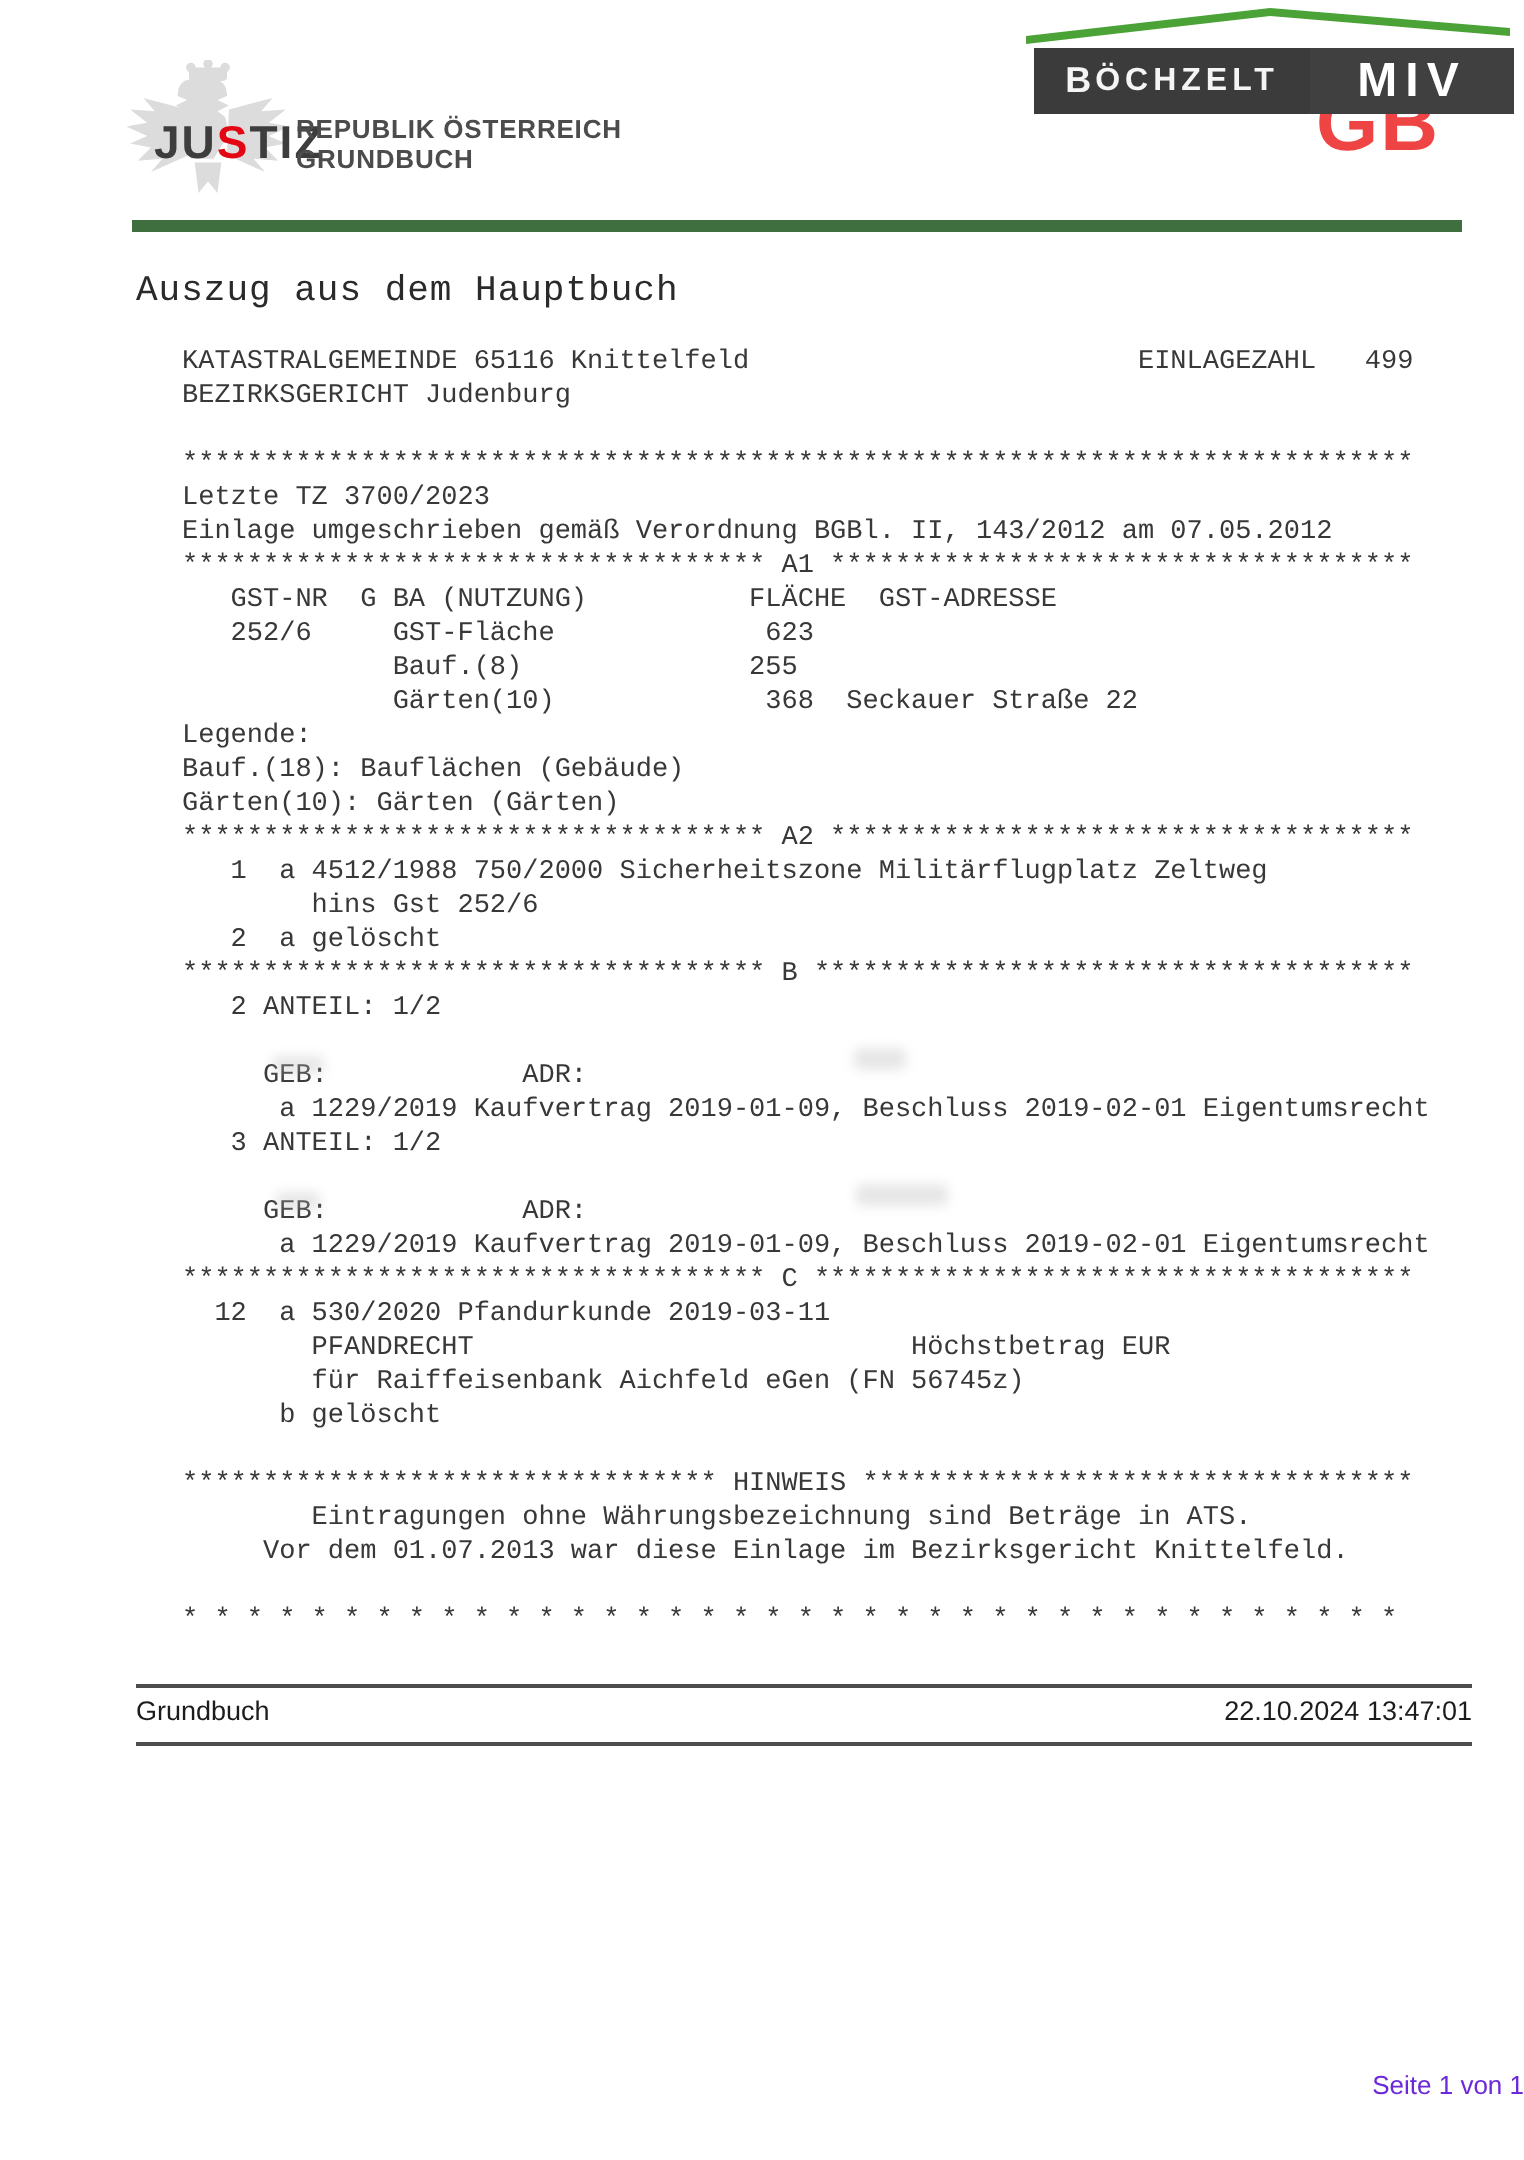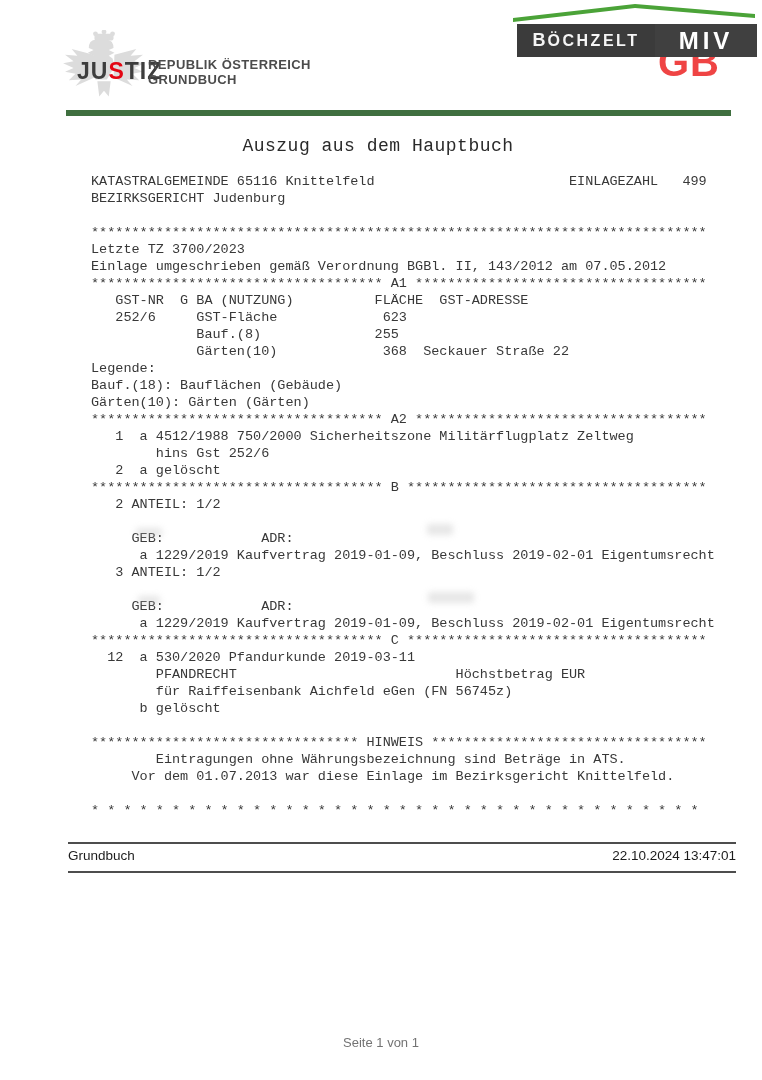--- a/index.html
+++ b/index.html
@@ -36,21 +36,21 @@
   .brand-dark .rest { font-size:16px; font-weight:600; letter-spacing:2.5px; }
   .brand-green {
     position:absolute; left:655px; top:24px; width:102px; height:33px;
     background:#404040; z-index:2; display:flex; align-items:center; justify-content:center;
     color:#ffffff; font-size:24px; font-weight:600; letter-spacing:4px;
   }
   
   .green-bar { position:absolute; left:66px; top:110px; width:665px; height:6px; background:#3f6f3f; }
   
   .doc-title {
-    position:absolute; left:68px; top:136px; width:620px; text-align:center;
+    position:absolute; left:68px; top:136px; width:620px; text-align:left;
     font-family:"Liberation Mono", monospace; font-size:18px; letter-spacing:0.5px;
     color:#2a2a2a;
   }
   .doc {
     position:absolute; left:68px; top:173px; width:640px;
     font-family:"Liberation Mono", monospace; font-size:13.5px; line-height:17px;
     color:#383838;
     margin-left:23px;
   }
   .doc-line { height:17px; white-space:pre; }
@@ -58,22 +58,22 @@
     position:absolute; background:#b9b9b9; filter:blur(3px); opacity:0.35; border-radius:3px;
   }
   
   .footer-rule { position:absolute; left:68px; width:668px; height:2px; background:#4d4d4d; }
   .footer-row {
     position:absolute; left:68px; top:848px; width:668px;
     display:flex; justify-content:space-between;
     font-size:13.5px; color:#1c1c1c;
   }
   .page-label {
-    position:absolute; left:0; right:0; top:1035px; text-align:center;
-    font-size:13px; color:#737373;
+    position:absolute; left:0; right:0; top:1035px; text-align:right;
+    font-size:13px; color:#6d28d9;
   }
 </style>
 </head>
 <body>
 
 <div class="page">
 
   <svg class="eagle" viewBox="0 0 92 80">
     <g fill="#dcdcdc">
       <circle cx="37" cy="4" r="2.5"></circle>

